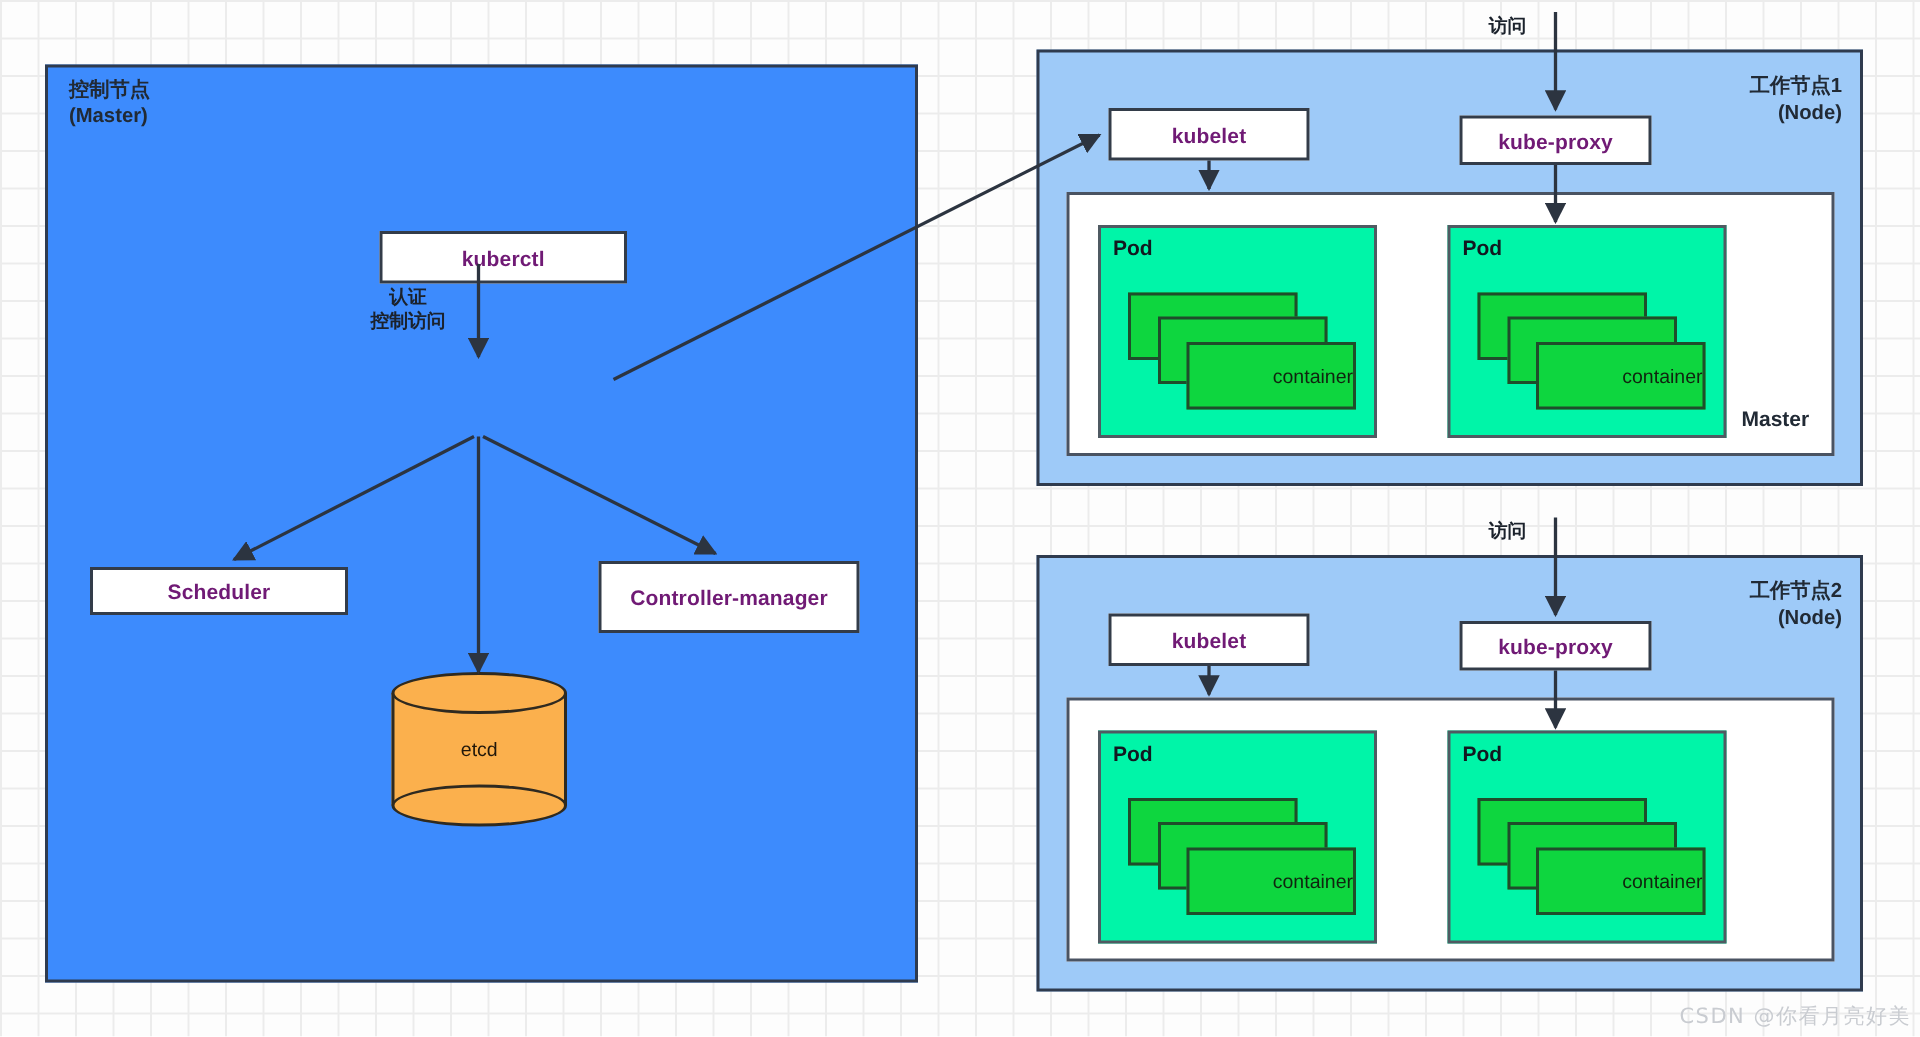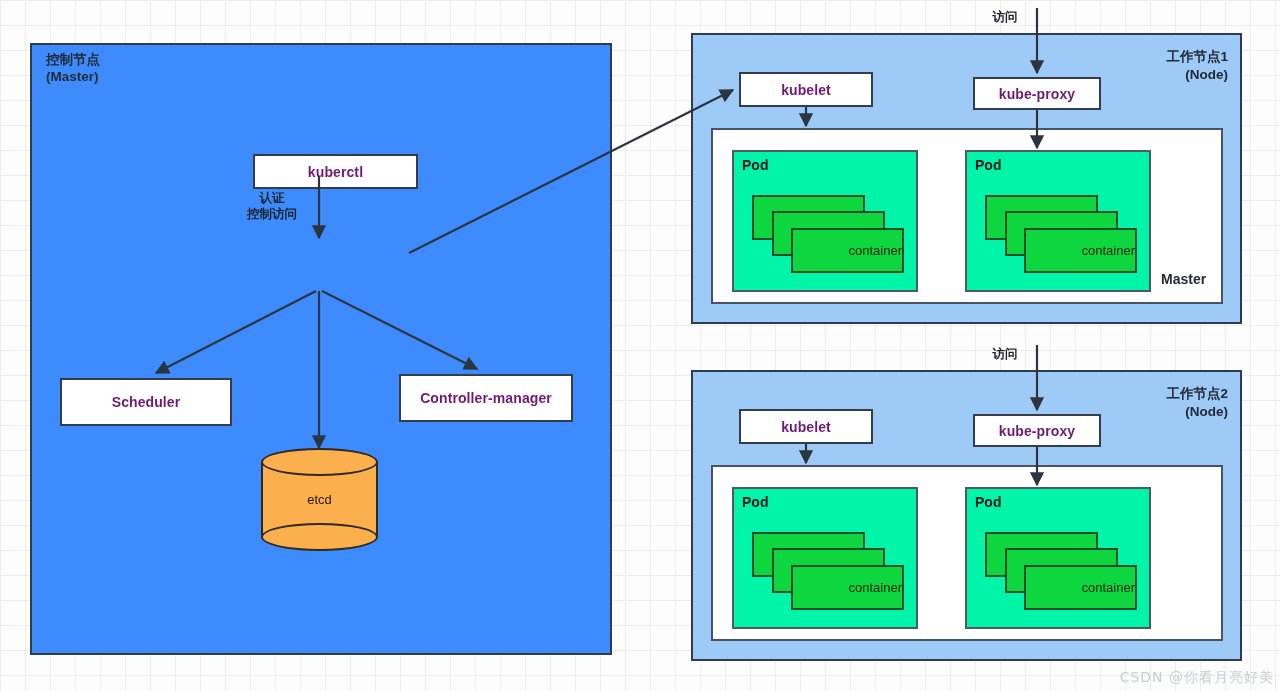--- a/index.html
+++ b/index.html
@@ -201,21 +201,21 @@
 (Master)</div>
 
   <div class="box comp" style="left:237px; top:154px; width:165px; height:35px;margin-left:16px;">
     <span>kuberctl</span>
   </div>
 
   <div class="edge-label" style="left:232px; top:191px; width:80px;">认证
 控制访问</div>
 
 
-  <div class="box comp" style="left:60px; top:378px; width:172px; height:48px;">
+  <div class="box comp" style="left:60px; top:378px; width:172px; height:32px;">
     <span>Scheduler</span>
   </div>
 
   <div class="box comp" style="left:399px; top:374px; width:174px; height:48px;">
     <span>Controller-manager</span>
   </div>
 
   <div class="cylinder" style="left:261px; top:448px; width:117px; height:103px;">
     <div class="cyl-body"></div>
     <div class="cyl-bottom"></div>

